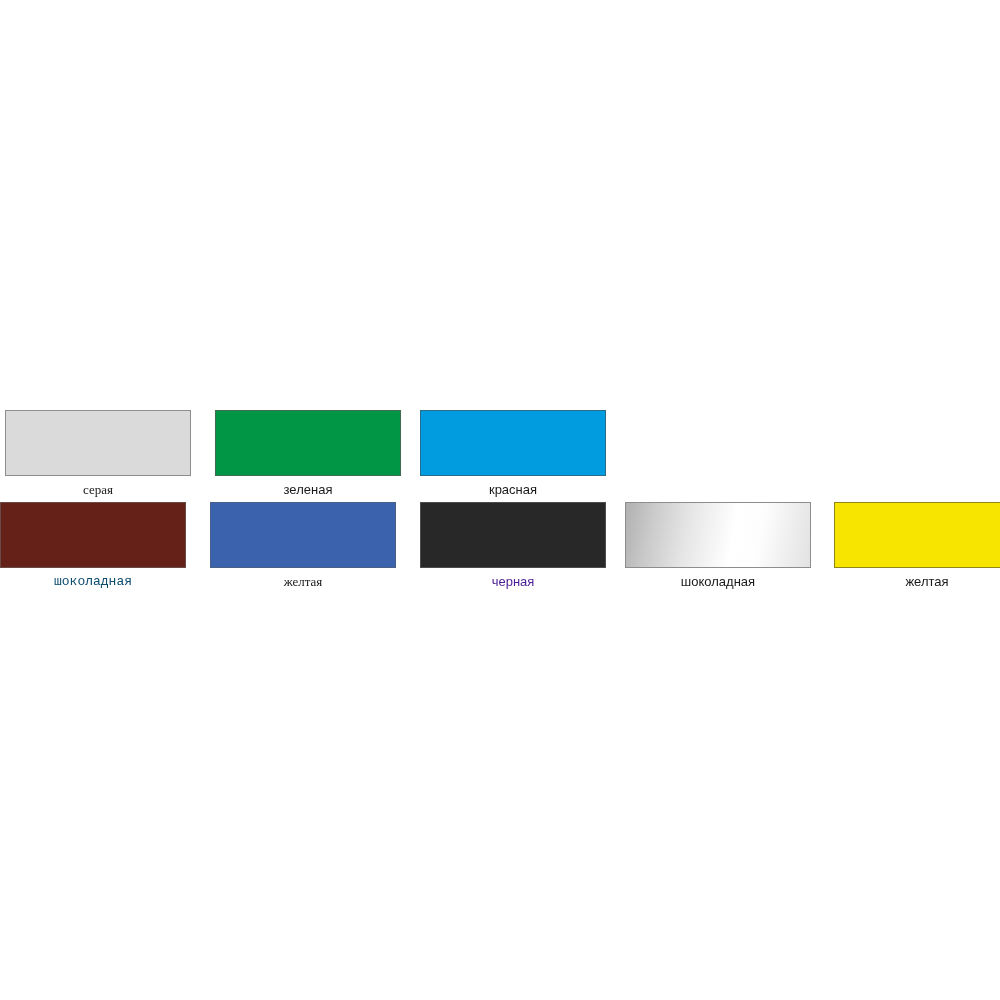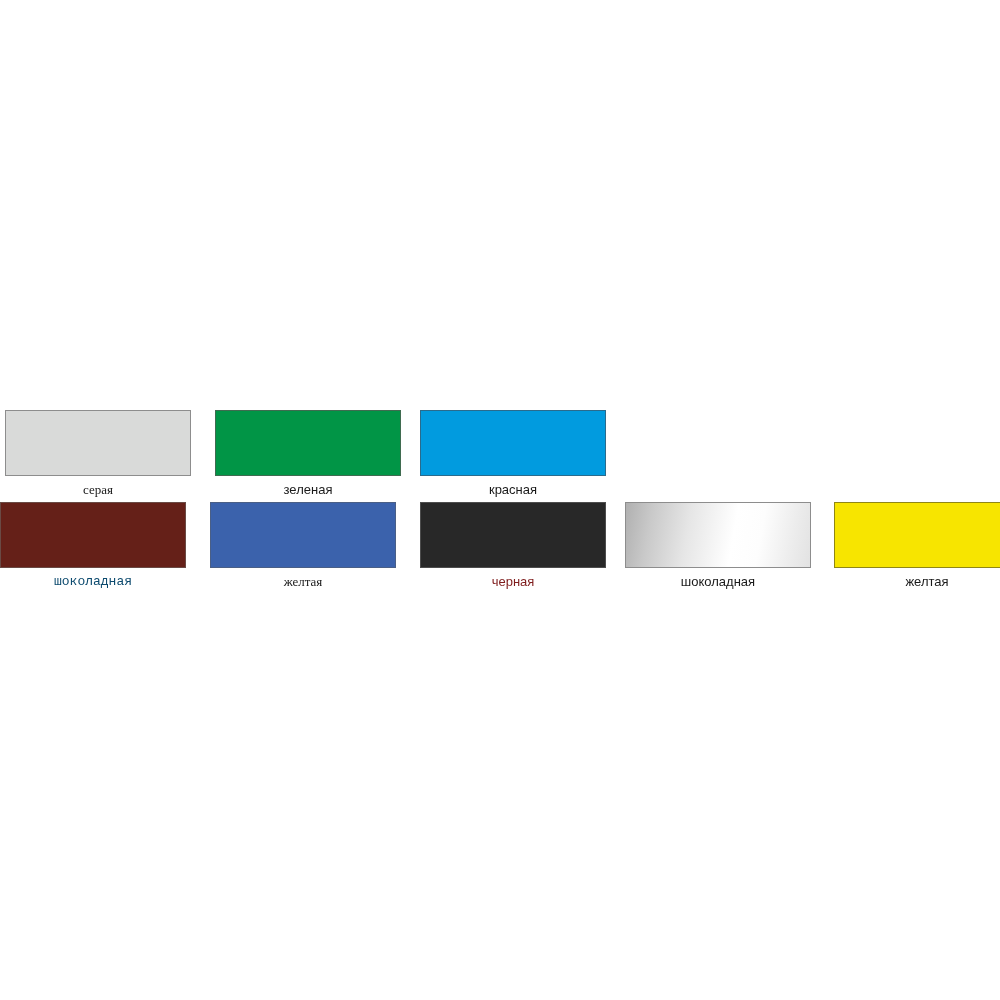--- a/index.html
+++ b/index.html
@@ -101,21 +101,21 @@
       <div class="swatch-cell col-0">
         <div class="swatch-chip" style="background: rgb(101, 32, 24); border-color: rgb(106, 74, 68);"></div>
         <div class="swatch-label" style="color: #0c4a6e; font-family: Liberation Mono, monospace;">шоколадная</div>
       </div>
       <div class="swatch-cell col-1">
         <div class="swatch-chip" style="background: rgb(59, 98, 172); border-color: rgb(74, 95, 134);"></div>
         <div class="swatch-label" style="color: rgb(26, 26, 26);">желтая</div>
       </div>
       <div class="swatch-cell col-2">
         <div class="swatch-chip" style="background: rgb(40, 40, 40); border-color: rgb(77, 77, 77);"></div>
-        <div class="swatch-label" style="color: #7f1d1d;">черная</div>
+        <div class="swatch-label" style="color: #4c1d95;">черная</div>
       </div>
       <div class="swatch-cell col-3">
         <div class="swatch-chip" style="background: linear-gradient(100deg, rgb(176, 176, 176) 0%, rgb(201, 201, 201) 14%, rgb(230, 230, 230) 34%, rgb(255, 255, 255) 58%, rgb(253, 253, 253) 72%, rgb(237, 237, 237) 88%, rgb(226, 226, 226) 100%); border-color: rgb(141, 141, 141);"></div>
         <div class="swatch-label" style="color: rgb(26, 26, 26);">шоколадная</div>
       </div>
       <div class="swatch-cell col-4">
         <div class="swatch-chip" style="background: rgb(247, 229, 0); border-color: rgb(143, 134, 23);"></div>
         <div class="swatch-label" style="color: rgb(26, 26, 26);">желтая</div>
       </div>
     </div>

